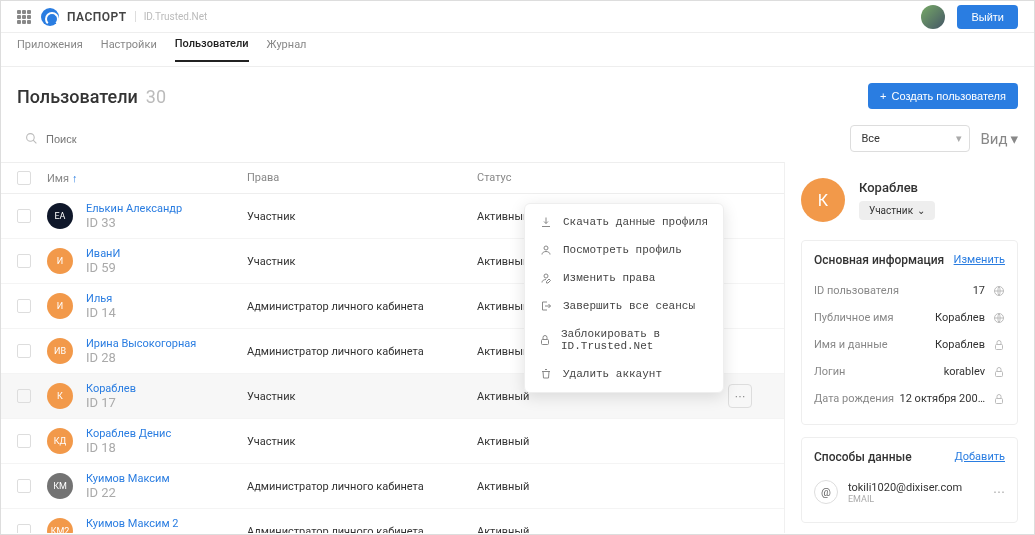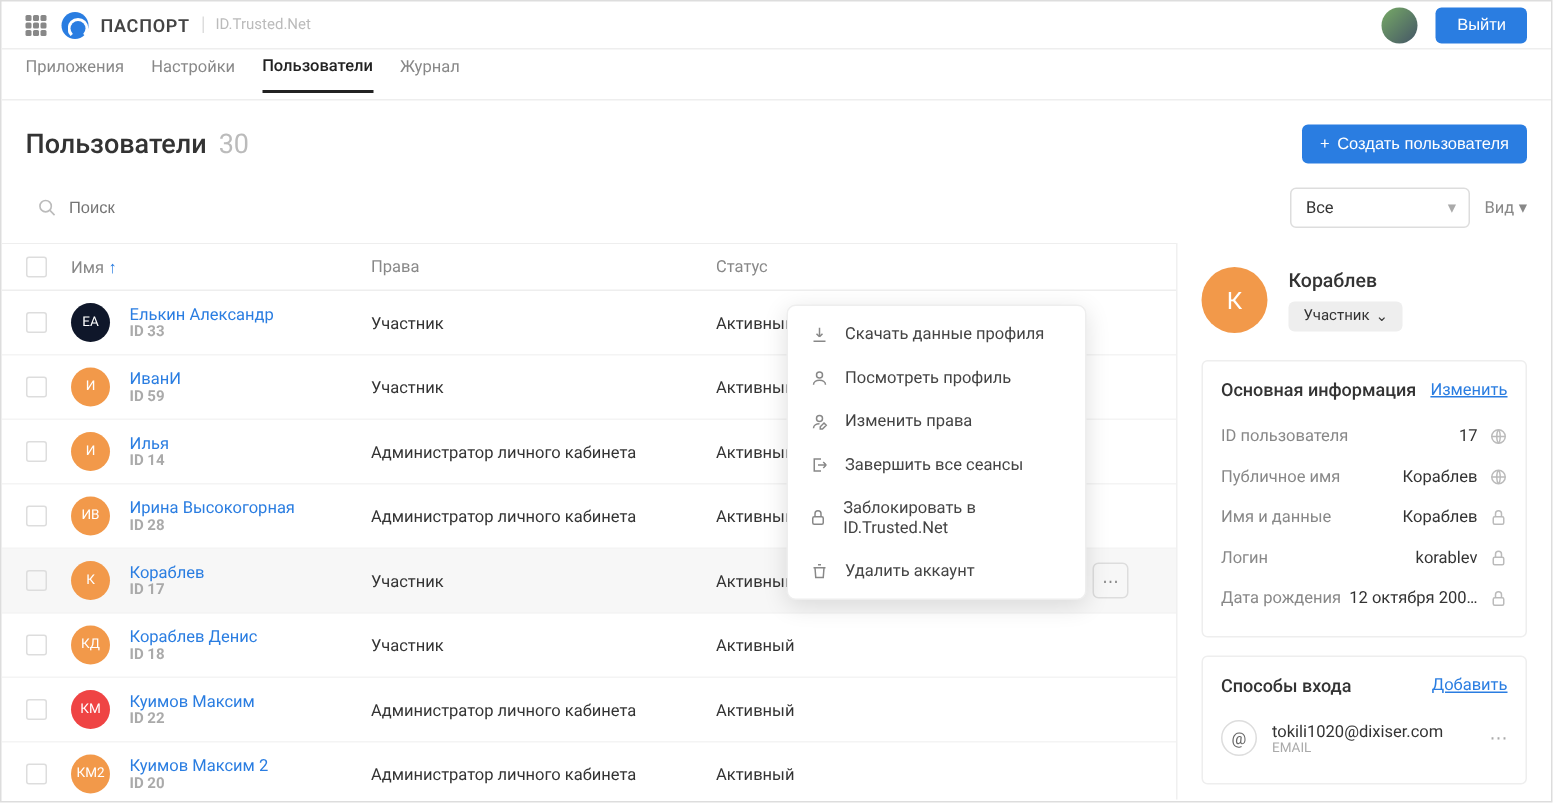--- a/index.html
+++ b/index.html
@@ -19,37 +19,37 @@
 .tab.active { color: #222; border-bottom: 2px solid #222; font-weight: 500; }
 .title-row { display: flex; align-items: center; padding: 16px; }
 .page-title { font-size: 18px; font-weight: 500; margin-right: 8px; }
 .count { color: #bbb; font-size: 18px; }
 .create-btn { margin-left: auto; background: #2a7de1; color: #fff; border: none; border-radius: 4px; padding: 7px 12px; font-size: 11px; cursor: pointer; display: flex; align-items: center; gap: 5px; }
 .filter-row { display: flex; align-items: center; padding: 0 16px 10px; gap: 10px; }
 .search-wrap { flex: 1; display: flex; align-items: flex-end; color: #bbb; gap: 8px; padding: 5px 8px; }
 .search-input { border: none; outline: none; font-size: 11px; width: 200px; color: #666; }
 .select-all { border: 1px solid #ddd; border-radius: 4px; padding: 6px 28px 6px 10px; font-size: 11px; width: 120px; position: relative; cursor: pointer; background:#fff; }
 .select-all::after { content:"▾"; position:absolute; right:8px; color:#aaa; }
-.view-btn { font-size: 11px; color: #888; cursor: pointer; display:flex; align-items:flex-start; gap:3px; }
+.view-btn { font-size: 15px; color: #888; cursor: pointer; display:flex; align-items:flex-start; gap:3px; }
 .content { display: flex; height: calc(535px - 40px - 34px - 52px - 38px); }
 .table-wrap { flex: 1; overflow-y: auto; border-top: 1px solid #eee; position: relative; }
 .thead { display: flex; padding: 8px 16px; color: #888; font-size: 11px; border-bottom: 1px solid #eee; position: sticky; top:0; background:#fff; }
 .col-check { width: 30px; }
 .col-name { width: 200px; display:flex; align-items:center; gap:3px; }
 .col-rights { width: 230px; }
 .col-status { flex: 1; }
 .col-actions { width: 40px; }
 .row { display: flex; align-items: center; padding: 8px 16px; border-bottom: 1px solid #f4f4f4; font-size: 11px; }
 .row.selected { background: #f7f7f7; }
 .checkbox { width: 14px; height: 14px; border: 1px solid #ddd; border-radius: 2px; }
 .avatar { width: 26px; height: 26px; border-radius: 50%; display: flex; align-items: center; justify-content: center; color: #fff; font-size: 9px; margin-right: 10px; }
 .name-link { color: #2a7de1; cursor: pointer; }
-.id-label { color: #aaa; font-size: 10px; font-weight: bold; }
+.id-label { color: #aaa; font-size: 13px; }
 .more-btn { width: 24px; height: 24px; border: 1px solid #ddd; border-radius: 4px; display:flex; align-items:center; justify-content:center; cursor:pointer; color:#888; }
-.dropdown { position: absolute; top: 40px; right: 60px; background: #fff; border: 1px solid #eee; border-radius: 6px; box-shadow: 0 4px 16px rgba(0,0,0,0.12); width: 200px; padding: 4px 0; z-index:10; }
+.dropdown { position: absolute; top: 40px; right: 60px; background: #fff; border: 1px solid #eee; border-radius: 6px; box-shadow: 0 4px 16px rgba(0,0,0,0.12); width: 200px; padding: 4px 0; z-index:10;font-family:Liberation Mono, monospace; }
 .drop-item { display: flex; align-items: center; gap: 10px; padding: 8px 14px; font-size: 11px; color: #444; cursor: pointer; }
 .drop-icon { width: 14px; color: #888; display:inline-flex; justify-content:center; }
 .sidebar { width: 250px; padding: 10px 16px 16px; border-left: 1px solid #f0f0f0; overflow-y: auto; }
 .profile-head { display: flex; align-items: center; gap: 14px; margin: 6px 0 18px; }
 .big-avatar { width: 44px; height: 44px; border-radius: 50%; background: #f2994a; color:#fff; display:flex; align-items:center; justify-content:center; font-size:16px; }
 .profile-name { font-weight: 500; font-size: 13px; margin-bottom: 6px; }
 .role-pill { background: #eee; border-radius: 4px; padding: 4px 10px; font-size: 10px; display: inline-flex; align-items:center; gap:4px; cursor:pointer; }
 .card { border: 1px solid #eee; border-radius: 4px; padding: 12px; margin-bottom: 12px; }
 .card-head { display: flex; justify-content: space-between; font-size: 12px; margin-bottom: 10px; }
 .card-title { font-weight: 500; }
@@ -226,21 +226,21 @@
     </div>
     <div class="col-rights">Участник</div>
     <div class="col-status">Активный</div>
     <div class="col-actions"></div>
   </div>
         <div class="row">
     <div class="col-check">
             <div class="checkbox"></div>
           </div>
     <div class="col-name" style="display:flex;align-items:center;">
-      <div class="avatar" style="background:#ef4444">КМ</div>
+      <div class="avatar" style="background:#737373">КМ</div>
       <div>
         <div class="name-link">Куимов Максим</div>
         <div class="id-label">ID 22</div>
       </div>
     </div>
     <div class="col-rights">Администратор личного кабинета</div>
     <div class="col-status">Активный</div>
     <div class="col-actions"></div>
   </div>
         <div class="row">
@@ -382,21 +382,21 @@
                 <rect x="5" y="11" width="14" height="10" rx="2"></rect>
                 <path d="M8 11V7a4 4 0 018 0v4"></path>
               </svg>
             </span>
           </div>
         </div>
     </div>
 
     <div class="card">
       <div class="card-head">
-        <div class="card-title">Способы входа</div>
+        <div class="card-title">Способы данные</div>
         <div class="card-action">Добавить</div>
       </div>
       <div id="login-rows">
           <div class="login-row">
             <div class="login-icon">@</div>
             <div class="login-text">
               <div class="login-email">tokili1020@dixiser.com</div>
               <div class="login-type">EMAIL</div>
             </div>
             <div style="color:#aaa;cursor:pointer;">⋯</div>

